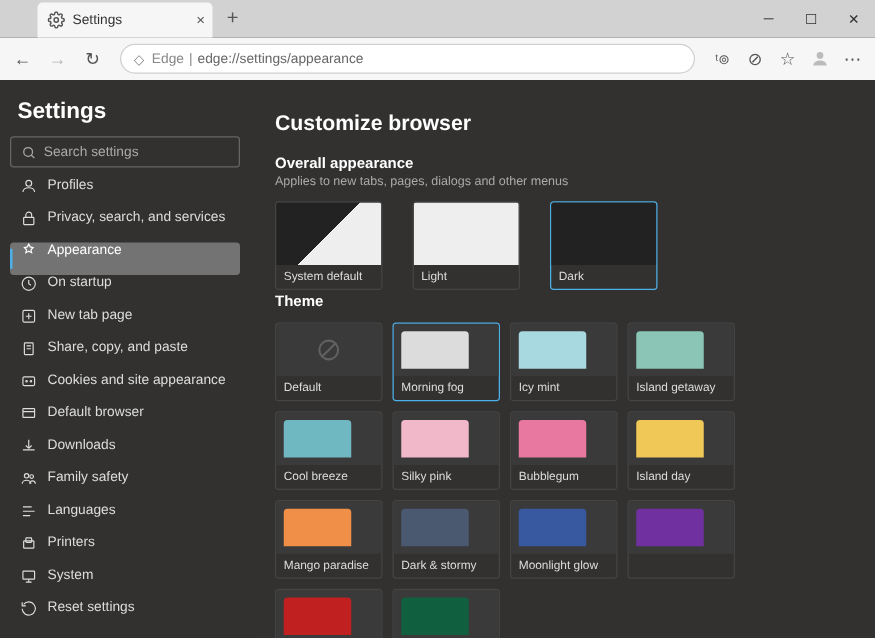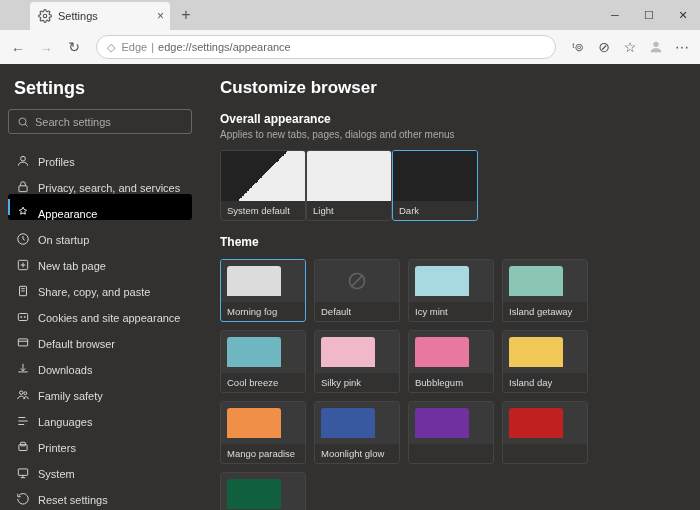--- a/index.html
+++ b/index.html
@@ -15,30 +15,30 @@
 .tb-btn{width:24px;height:24px;display:flex;align-items:center;justify-content:center;color:#555;font-size:14px}
 .addressbar{flex:1;height:24px;background:#fff;border:1px solid #d0d0d0;border-radius:12px;display:flex;align-items:center;padding:0 10px;font-size:11px;color:#666;margin:0 6px}
 .addr-icon{margin-right:6px;color:#888}
 .addr-edge{color:#888;margin-right:4px}
 .tb-right{display:flex;gap:2px}
 .content{display:flex;height:446px;background:#323130}
 .sidebar{width:200px;padding:14px 8px;color:#fff}
 .sidebar h1{font-size:18px;font-weight:600;margin-bottom:10px;padding-left:6px}
 .search-box{height:25px;border:1px solid #666;border-radius:3px;display:flex;align-items:center;padding:0 8px;margin-bottom:8px;color:#aaa;font-size:11px}
 .search-box svg{margin-right:6px}
-.nav-item{height:26px;display:flex;align-items:flex-end;padding:0 8px;font-size:11px;color:#ddd;border-radius:3px;gap:8px;cursor:pointer}
-.nav-item.active{background:#000000;color:#fff;position:relative}
+.nav-item{height:26px;display:flex;align-items:flex-start;padding:0 8px;font-size:11px;color:#ddd;border-radius:3px;gap:8px;cursor:pointer}
+.nav-item.active{background:#737373;color:#fff;position:relative}
 .nav-item.active::before{content:"";position:absolute;left:0;top:5px;bottom:5px;width:2px;background:#4db0e8}
 .nav-icon{width:14px;height:14px;flex-shrink:0}
-.main{flex:1;padding:14px 20px;overflow-y:auto;color:#fff}
+.main{flex:1;padding:25px 20px;overflow-y:auto;color:#fff}
 .main::-webkit-scrollbar{width:0}
 .main h2{font-size:17px;font-weight:600;margin-bottom:14px}
 .section-label{font-size:12px;font-weight:600;margin-bottom:3px}
 .section-sub{font-size:10px;color:#aaa;margin-bottom:10px}
-.appearance-row{display:flex;gap:0;margin-bottom:14px}
+.appearance-row{display:flex;gap:24px;margin-bottom:2px}
 .ap-card{width:86px;border:1px solid #444;border-radius:3px;overflow:hidden;cursor:pointer}
 .ap-card.selected{border:1.5px solid #4db0e8}
 .ap-preview{height:50px}
 .ap-sys{background:linear-gradient(135deg,#222 0%,#222 50%,#eee 50%,#eee 100%)}
 .ap-light{background:#eee}
 .ap-dark{background:#222}
 .ap-label{font-size:9.5px;padding:4px 6px;color:#ddd}
 .theme-grid{display:flex;flex-wrap:wrap;gap:8px;margin-bottom:12px}
 .th-card{width:86px;border:1px solid #444;border-radius:3px;overflow:hidden;cursor:pointer}
 .th-card.selected{border:1.5px solid #4db0e8}
@@ -219,35 +219,35 @@
           <div class="ap-label">Light</div>
         </div>
         <div class="ap-card selected">
           <div class="ap-preview ap-dark"></div>
           <div class="ap-label">Dark</div>
         </div>
       </div>
 
     <div class="section-label" style="margin-bottom:10px">Theme</div>
     <div class="theme-grid" id="th-grid">
-        <div class="th-card selected">
-          <div class="th-preview">
-            <div class="th-tab" style="background:#dcdcdc"></div>
-          </div>
-          <div class="th-label">Morning fog</div>
-        </div>
         <div class="th-card">
           <div class="th-preview th-default">
             <svg width="20" height="20" viewBox="0 0 24 24" fill="none" stroke="#888" stroke-width="2">
               <circle cx="12" cy="12" r="9"></circle>
               <path d="M5 19L19 5"></path>
             </svg>
           </div>
           <div class="th-label">Default</div>
         </div>
+        <div class="th-card selected">
+          <div class="th-preview">
+            <div class="th-tab" style="background:#dcdcdc"></div>
+          </div>
+          <div class="th-label">Morning fog</div>
+        </div>
         <div class="th-card">
           <div class="th-preview">
             <div class="th-tab" style="background:#a8d8e0"></div>
           </div>
           <div class="th-label">Icy mint</div>
         </div>
         <div class="th-card">
           <div class="th-preview">
             <div class="th-tab" style="background:#8bc5b6"></div>
           </div>
@@ -278,20 +278,26 @@
           <div class="th-label">Island day</div>
         </div>
         <div class="th-card">
           <div class="th-preview">
             <div class="th-tab" style="background:#f09048"></div>
           </div>
           <div class="th-label">Mango paradise</div>
         </div>
         <div class="th-card">
           <div class="th-preview">
+            <div class="th-tab" style="background:#4a5870"></div>
+          </div>
+          <div class="th-label">Dark &amp; stormy</div>
+        </div>
+        <div class="th-card">
+          <div class="th-preview">
             <div class="th-tab" style="background:#3858a0"></div>
           </div>
           <div class="th-label">Moonlight glow</div>
         </div>
         <div class="th-card">
           <div class="th-preview">
             <div class="th-tab" style="background:#7030a0"></div>
           </div>
         </div>
         <div class="th-card">

